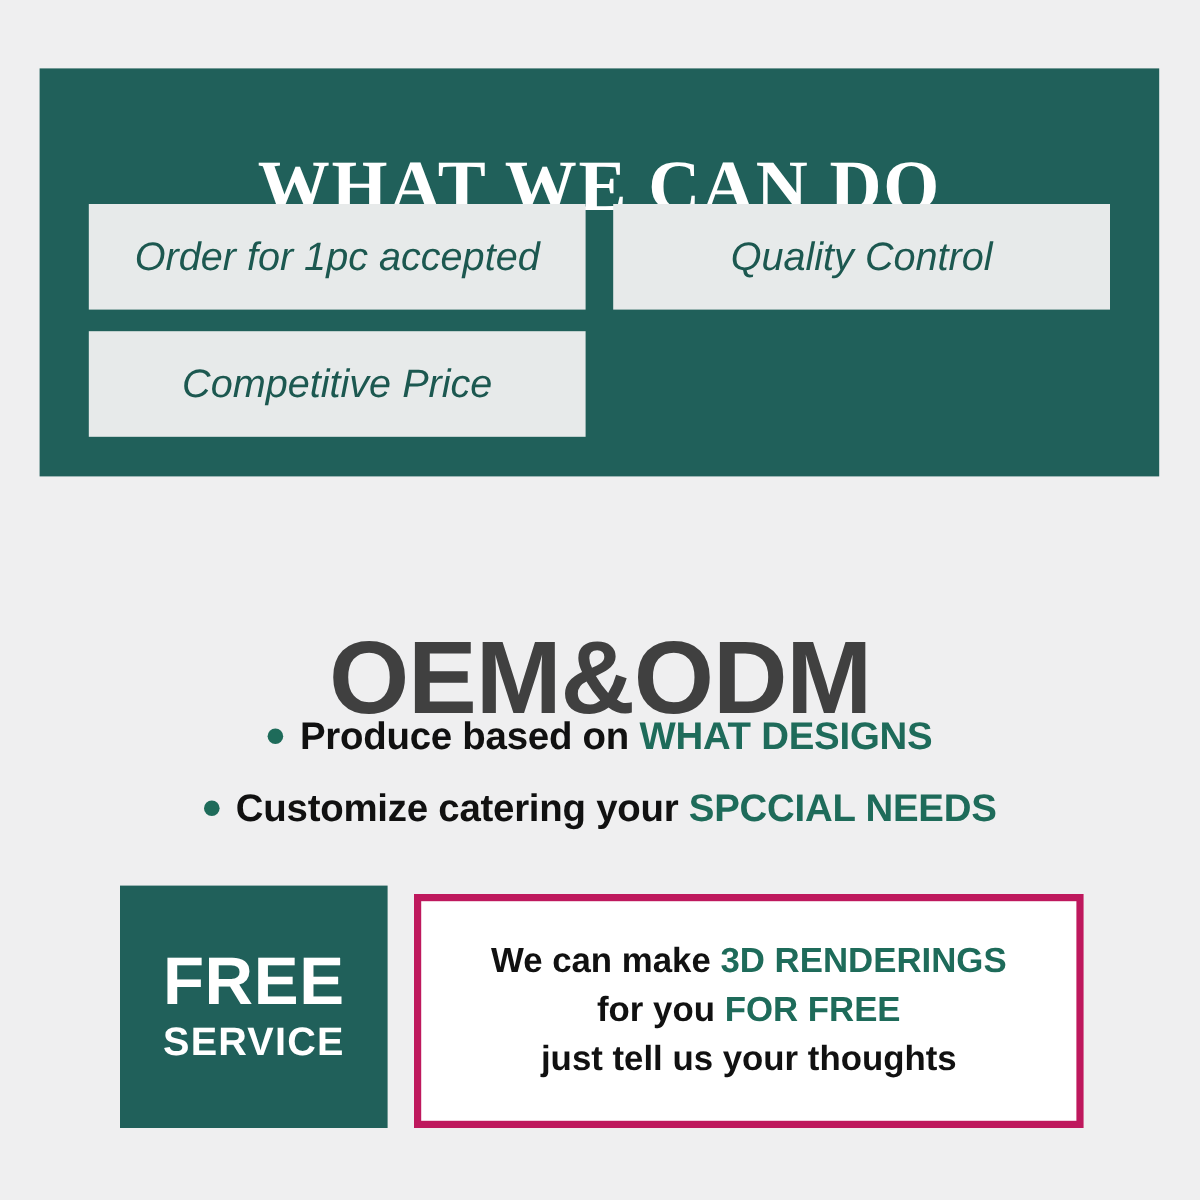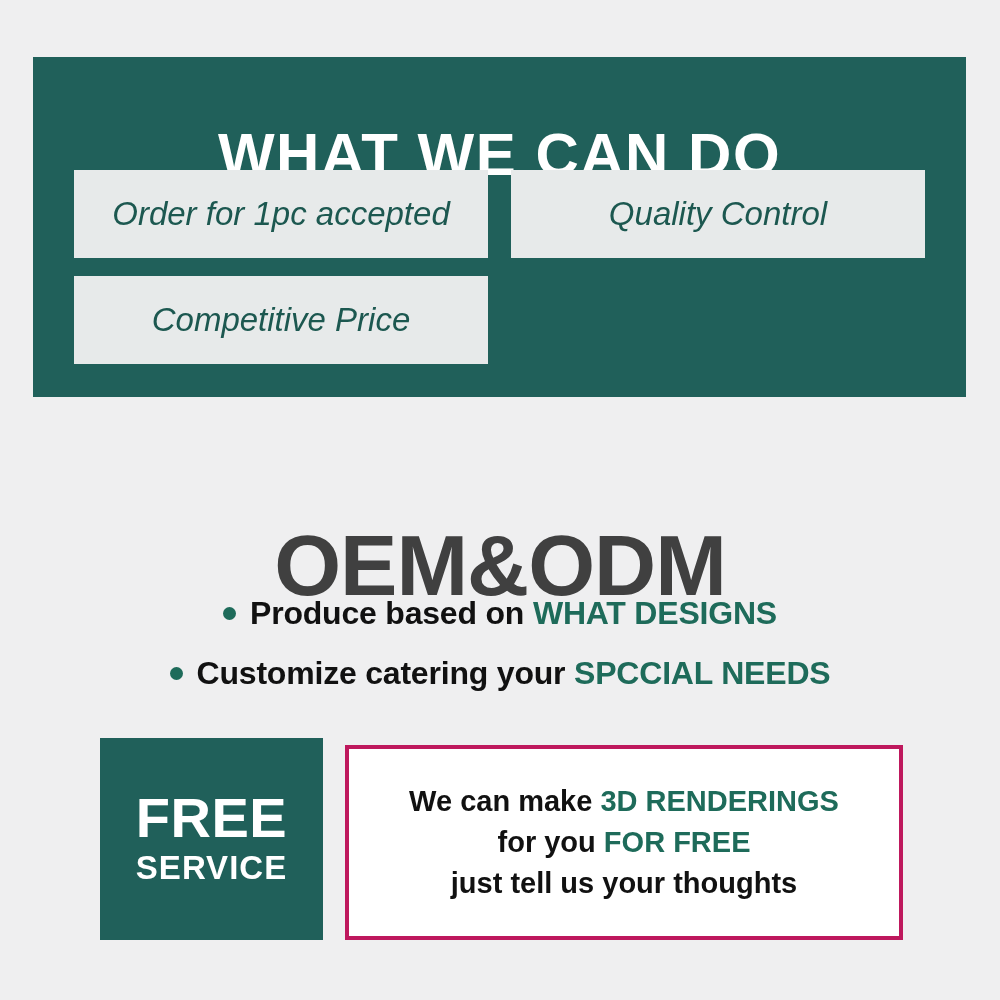--- a/index.html
+++ b/index.html
@@ -25,21 +25,21 @@
     background: #20605a;
     box-sizing: border-box;
   }
   .panel-title {
     position: absolute;
     left: 0;
     top: 26px;
     width: 933px;
     text-align: center;
     color: #ffffff;
-    font-family: Liberation Sans, sans-serif;
+    font-family: Liberation Serif, serif;
     font-size: 60px;
     font-weight: bold;
     letter-spacing: 1.5px;
     line-height: 64px;
     white-space: nowrap;
   }
 
   .feature-grid {
     position: absolute;
     left: 41px;
@@ -146,21 +146,21 @@
     letter-spacing: 1px;
   }
 
   .promo-box {
     position: absolute;
     left: 345px;
     top: 745px;
     width: 558px;
     height: 195px;
     background: #ffffff;
-    border: 4px solid #be185d;
+    border: 6px solid #be185d;
     box-sizing: border-box;
     display: flex;
     flex-direction: column;
     align-items: center;
     justify-content: center;
   }
   .promo-line {
     font-family: "Liberation Sans", sans-serif;
     font-size: 29px;
     font-weight: bold;

